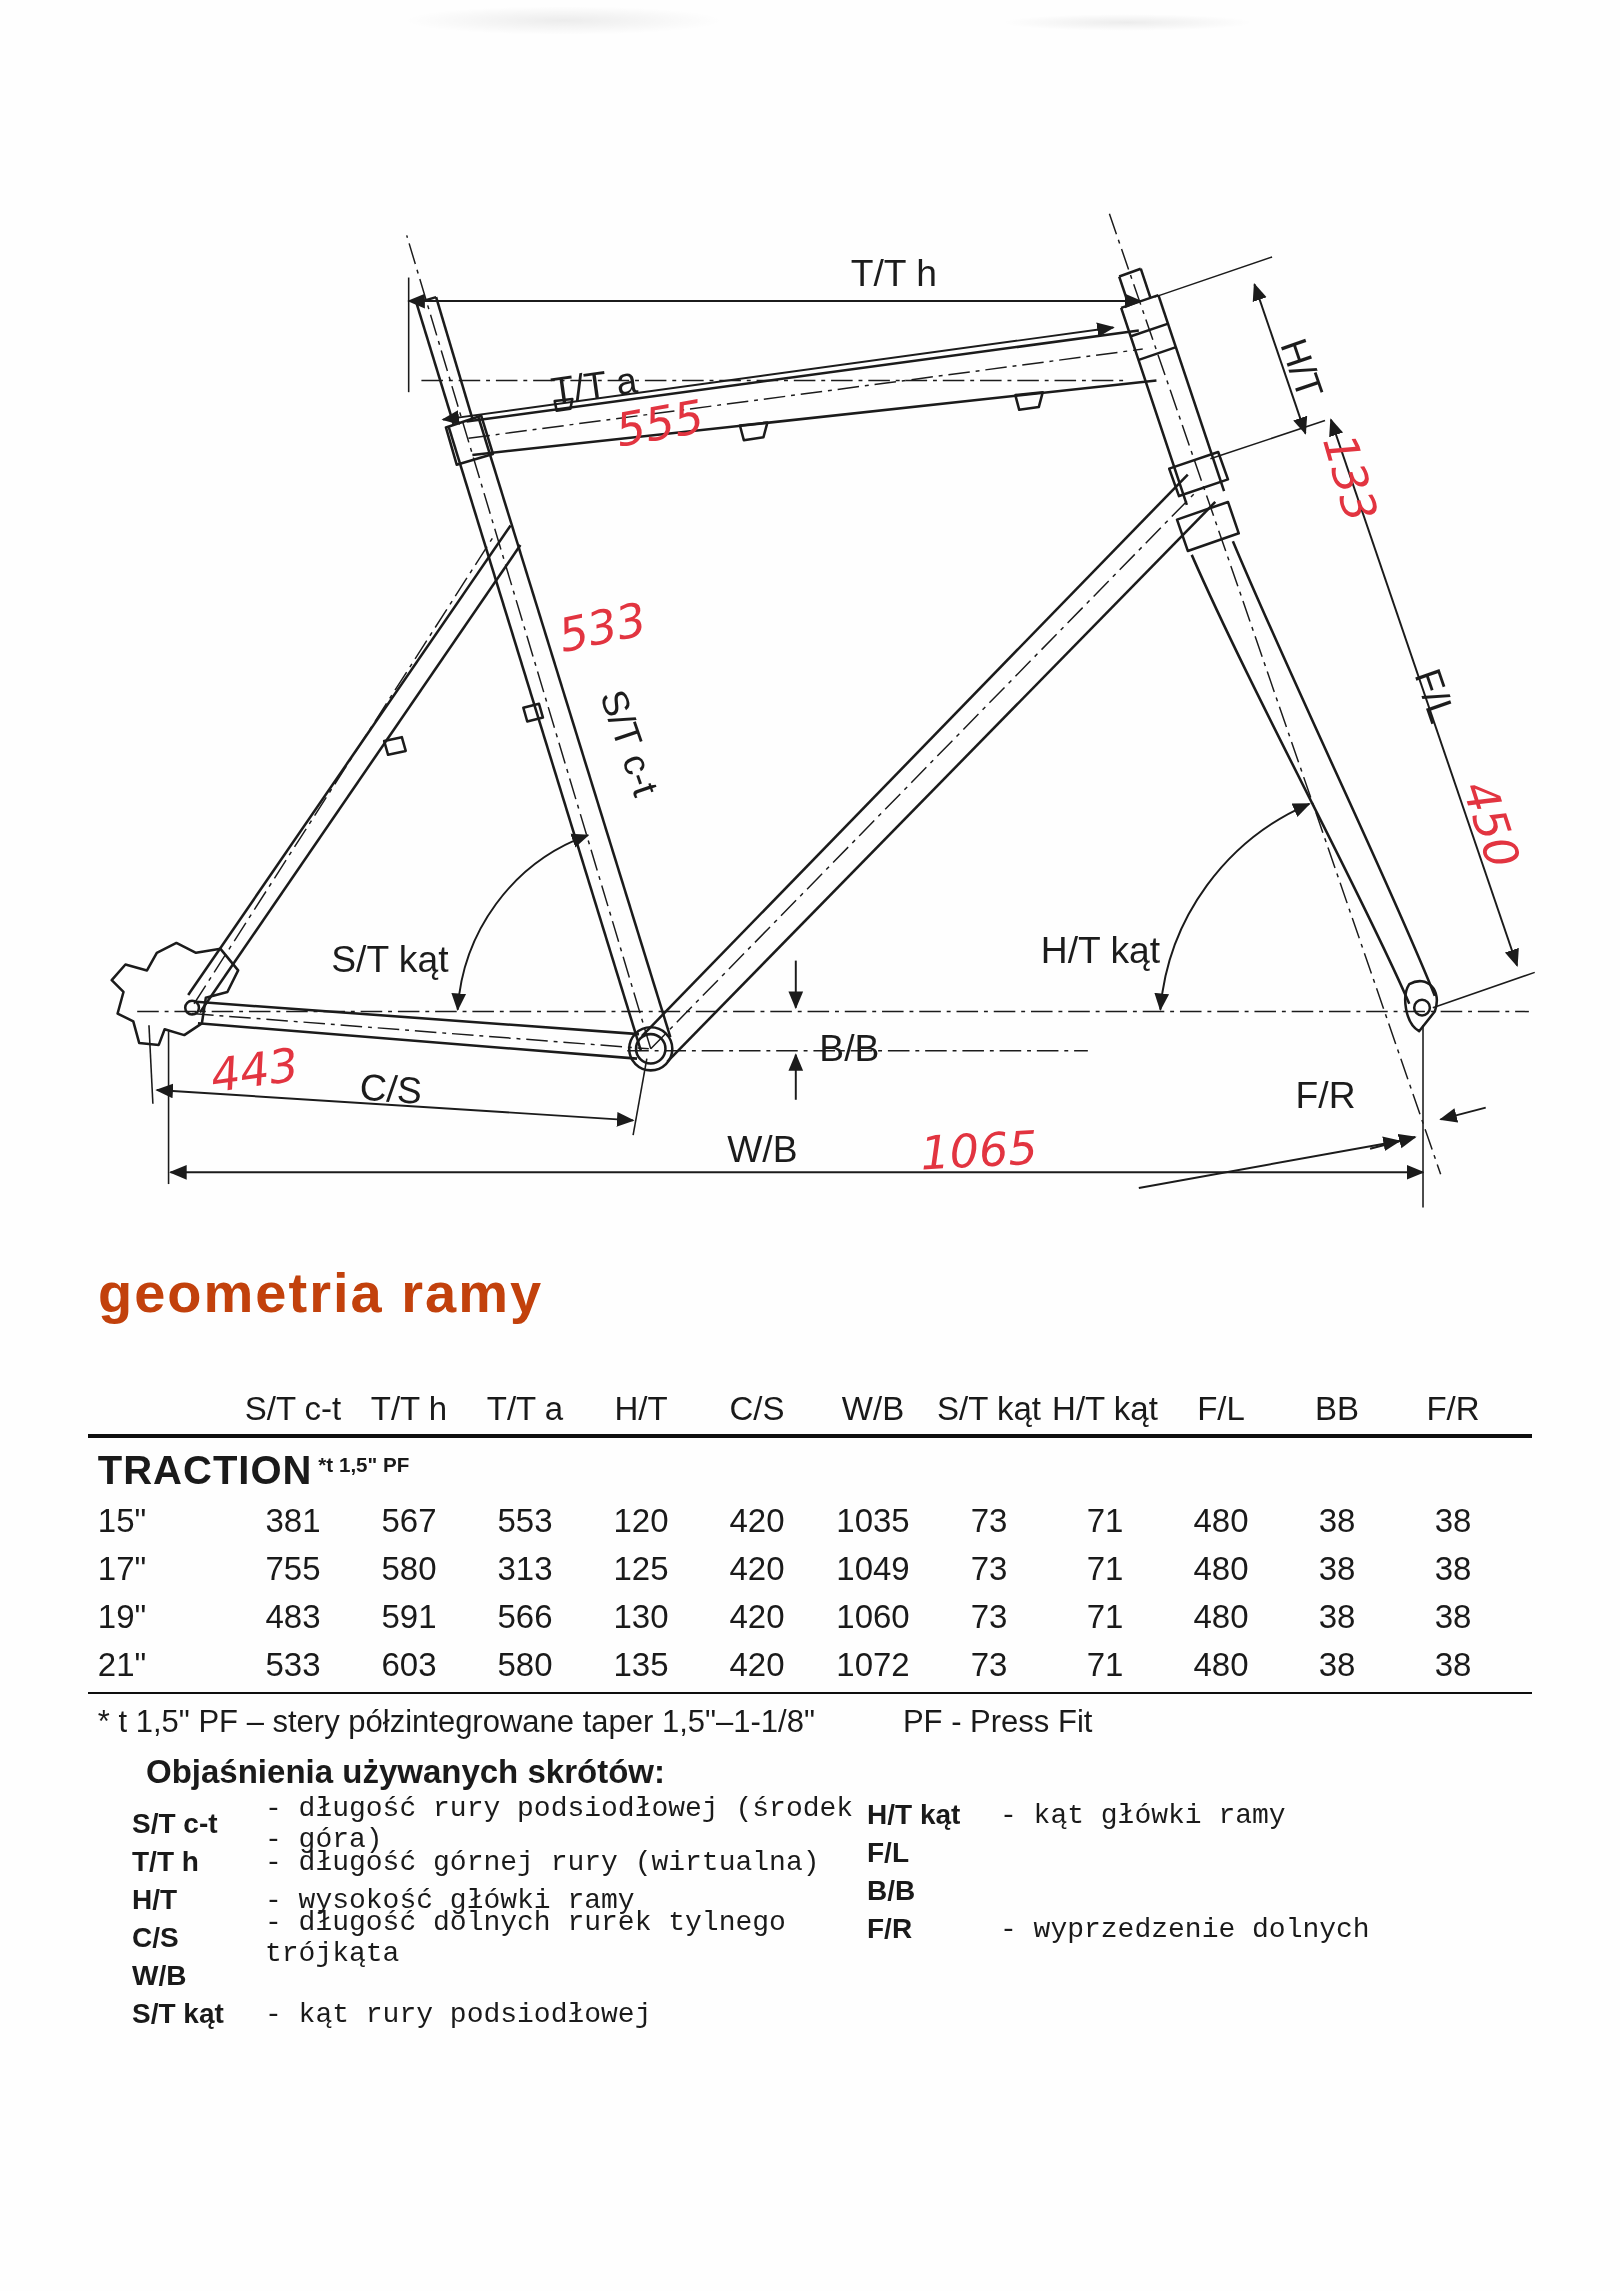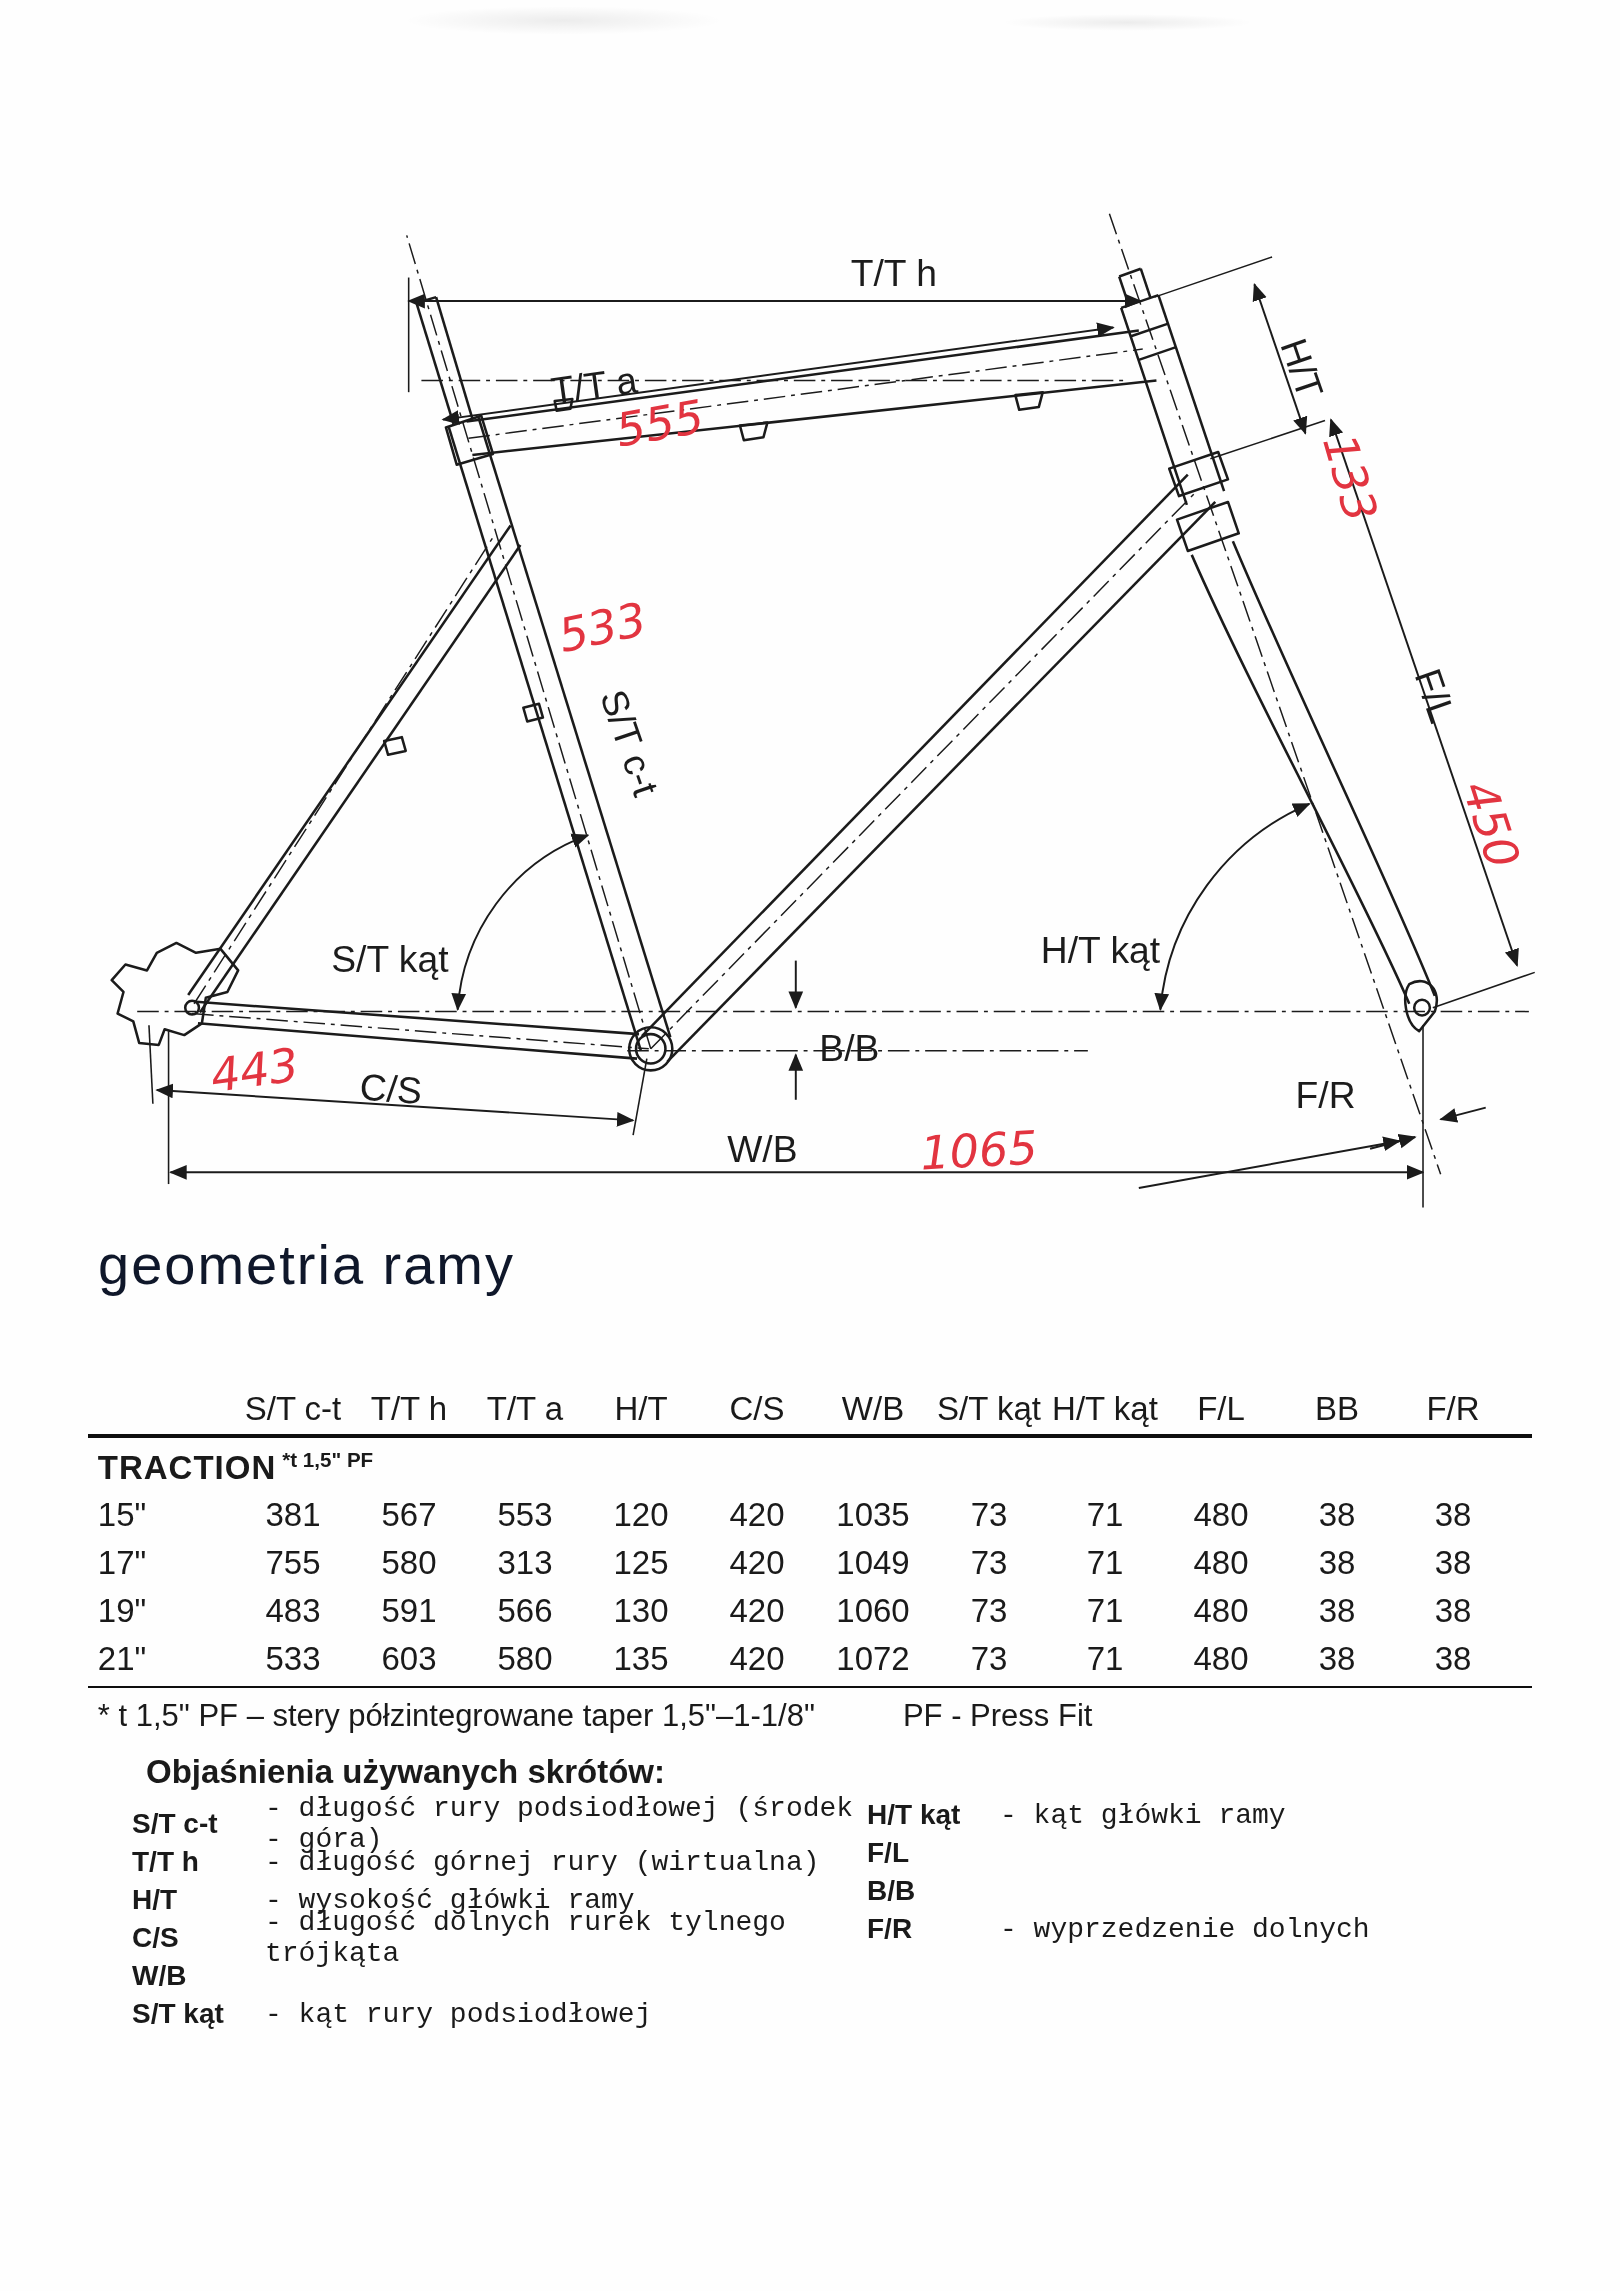--- a/index.html
+++ b/index.html
@@ -13,32 +13,32 @@
   #diagram{position:absolute;top:0;left:0;}
   .tube path,.tube polygon,.tube circle{stroke:#1b1b1b;stroke-width:2.6;fill:none;stroke-linejoin:round;}
   .axis path{stroke:#1b1b1b;stroke-width:1.5;fill:none;stroke-dasharray:22 6 4 6;}
   .dim{stroke:#1b1b1b;stroke-width:2;fill:none;}
   .ext{stroke:#1b1b1b;stroke-width:1.6;fill:none;}
   .lbl{font-family:"Liberation Sans",sans-serif;font-size:38px;fill:#1c1c1c;}
   .hw{font-family:"DejaVu Sans",sans-serif;font-style:italic;font-size:47px;fill:#e23440;}
 
   
   .page-title{
-    position:absolute;left:98px;top:1232px;font-size:56px;font-weight:normal;
-    color:#0f172a;letter-spacing:2px;
+    position:absolute;left:98px;top:1260px;font-size:56px;font-weight:bold;
+    color:#c2410c;letter-spacing:2px;
   }
 
   
   .tablewrap{position:absolute;left:88px;top:1390px;width:1444px;font-size:33px;}
   .trow{display:grid;grid-template-columns:147px repeat(11,116px);align-items:end;}
   .trow .cell{text-align:center;padding-bottom:5.9px;}
   .trow .cell.size{text-align:left;padding-left:9.8px;}
   .thead{border-bottom:4.9px solid #0e0e0e;}
   .grouprow{padding:9.8px 0 3.9px 9.8px;font-weight:bold;}
-  .gname{font-size:33px;letter-spacing:1px;text-align:center;}
+  .gname{font-size:40px;letter-spacing:1px;text-align:center;}
   .gnote{font-size:20.6px;vertical-align:super;margin-left:5.9px;}
   .tbody .trow{height:48px;align-items:center;}
   .tbody .trow .cell{padding-bottom:0;}
   .tbody{border-bottom:2.9px solid #0e0e0e;padding-bottom:3.9px;}
   .footnote{display:flex;gap:88px;padding:9.8px 0 0 9.8px;font-size:31px;}
 
   
   .legend-heading{position:absolute;left:146px;top:1753px;font-size:33px;font-weight:bold;}
   .legend{position:absolute;font-size:28px;}
   #legend-left{left:132px;top:1805px;width:745px;}

